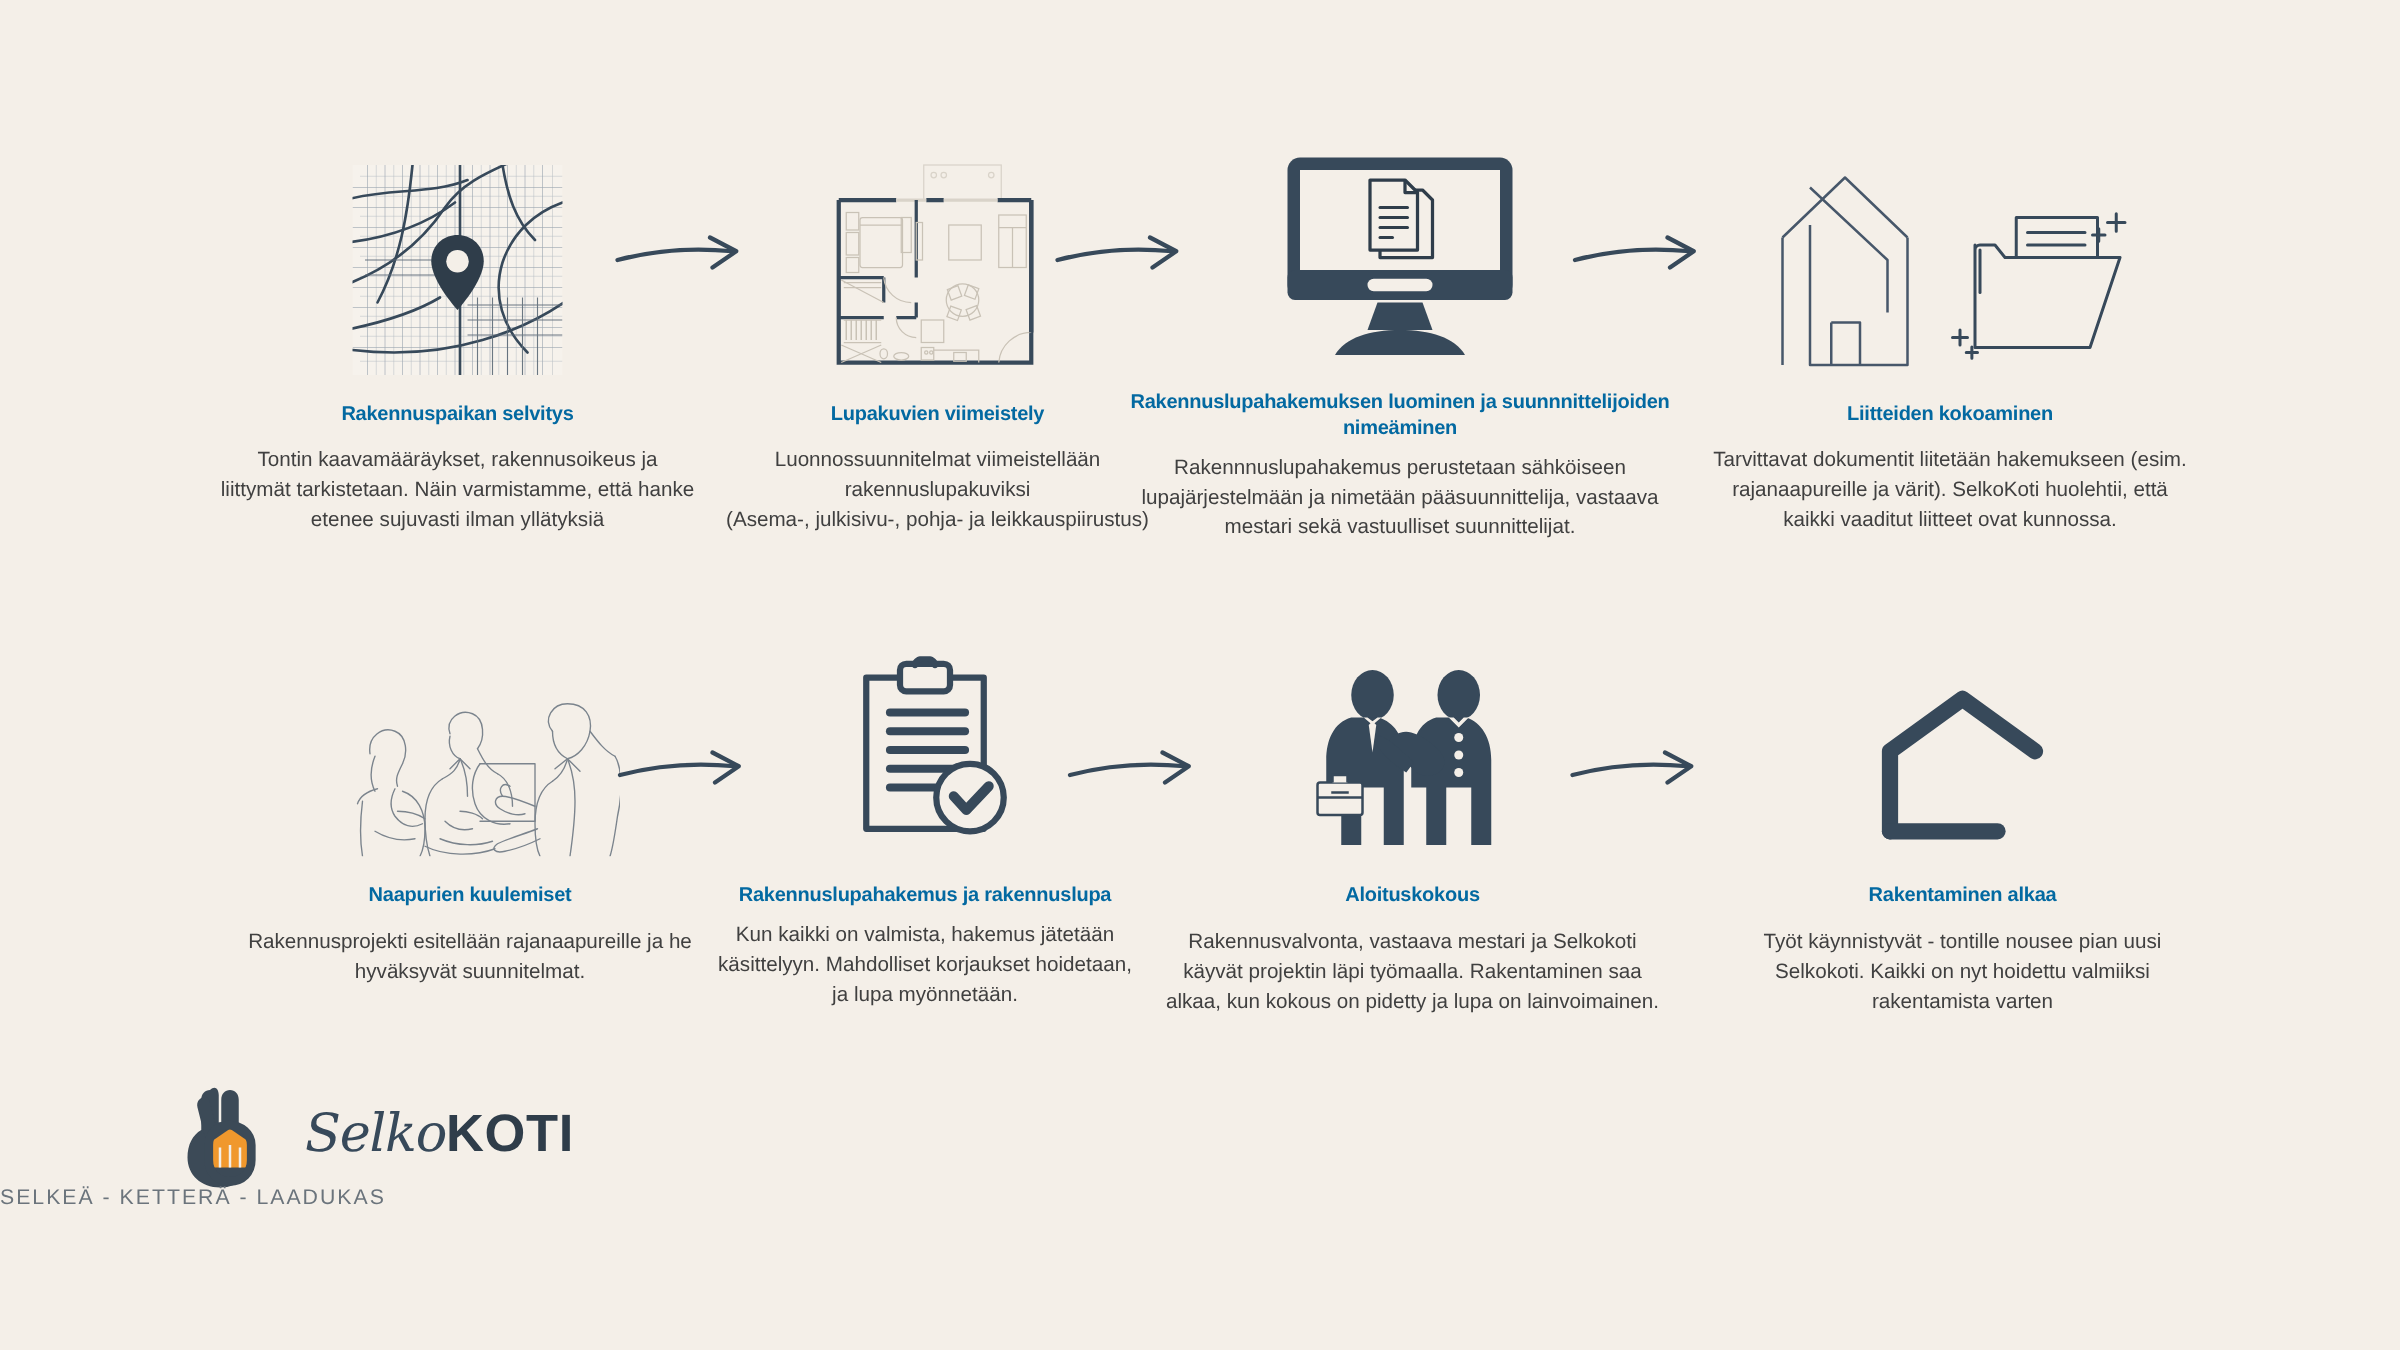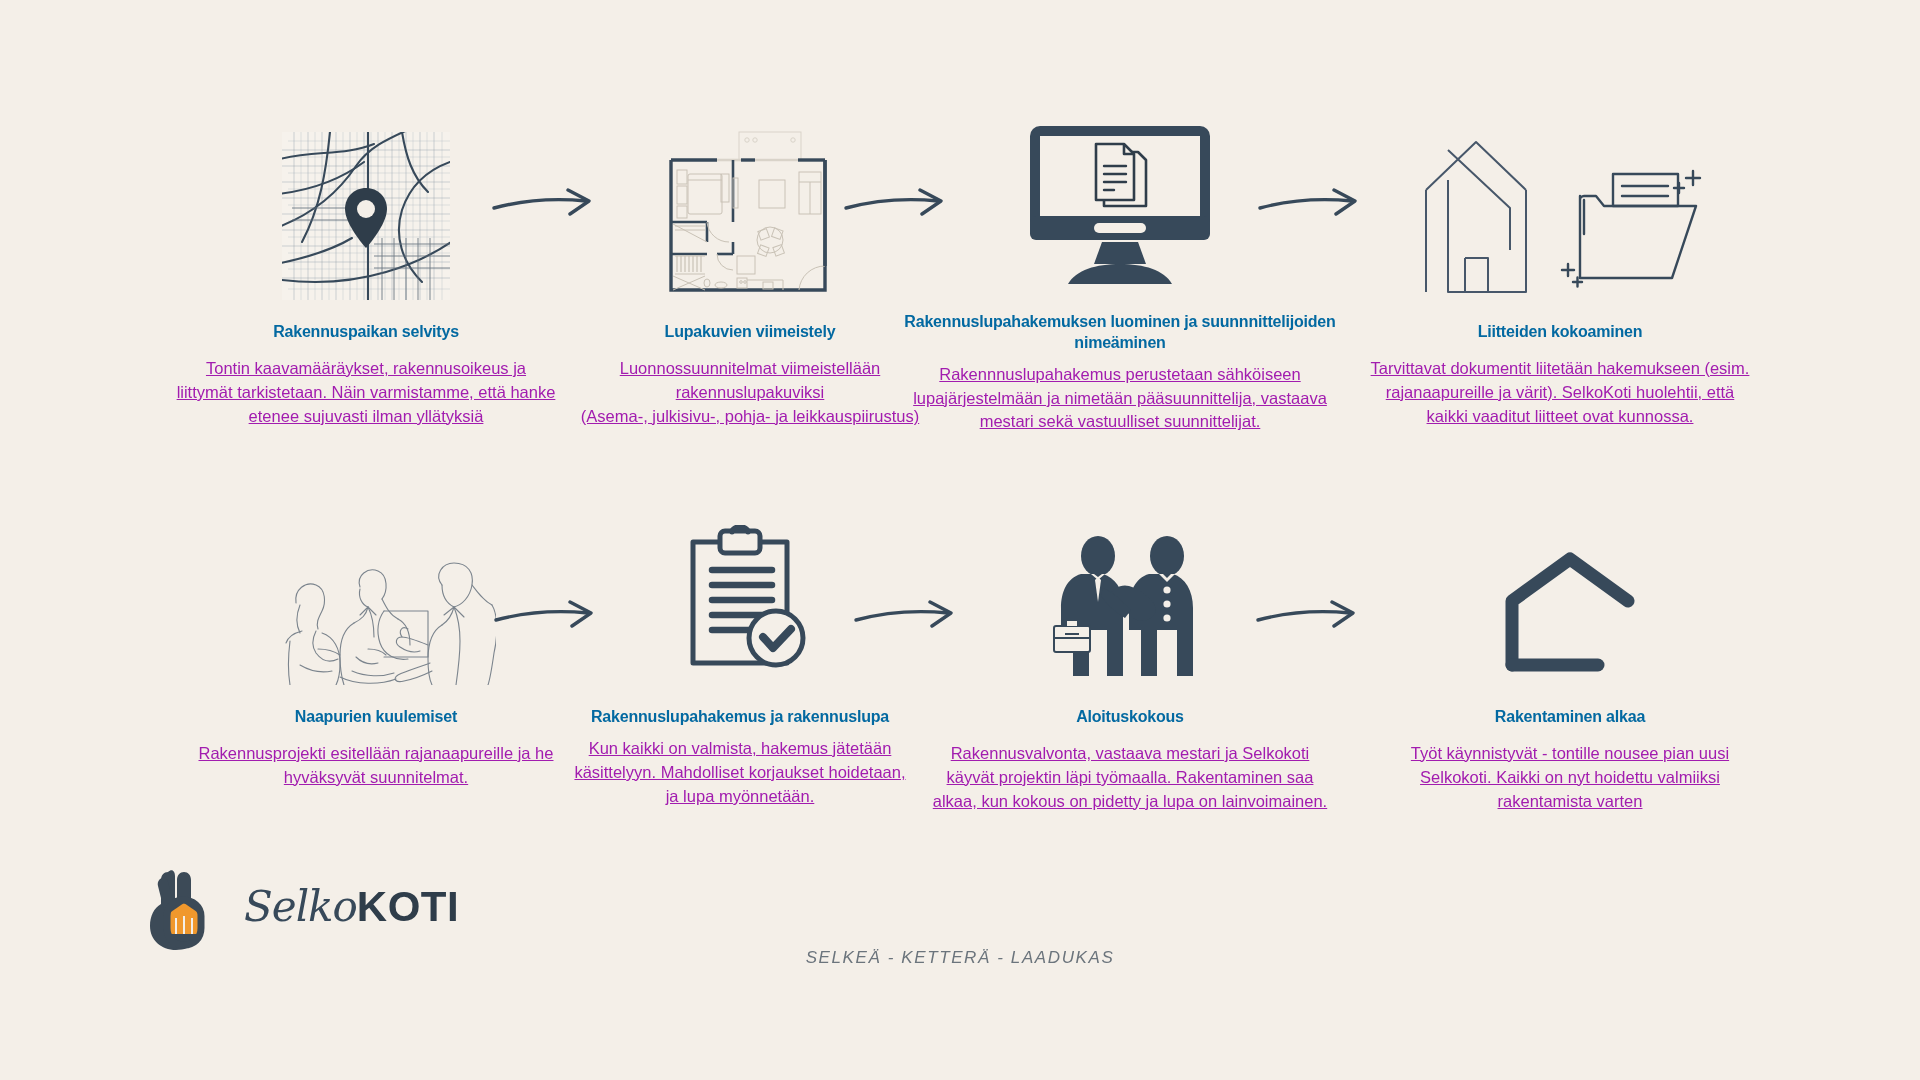--- a/index.html
+++ b/index.html
@@ -16,42 +16,42 @@
   
   .step{position:absolute;text-align:center;}
   .icon-box{
     height:190px;display:flex;align-items:flex-end;justify-content:center;
   }
   .step-title{
     font-weight:bold;font-size:16px;line-height:1.3;
     color:#0369a1;margin:22px 0 0 0;letter-spacing:-0.2px;
   }
   .step-body{
-    font-size:16.5px;line-height:1.45;color:#a21caf;
-    margin:14px 0 0 0;font-weight:400;text-decoration:underline;
+    font-size:16.5px;line-height:1.45;color:#404040;
+    margin:14px 0 0 0;font-weight:400;
   }
   .step-body.tight{margin-top:9px;}
 
   
   .arrow{position:absolute;}
 
   
   .logo{position:absolute;left:140px;top:858px;display:flex;align-items:center;}
   .logo-word{margin-left:8px;display:flex;align-items:baseline;}
   .logo-selko{
     font-family:"DejaVu Serif",serif;font-style:italic;font-weight:normal;
     font-size:42px;color:#37495a;letter-spacing:-1px;
   }
   .logo-koti{
     font-family:Liberation Sans, sans-serif;font-weight:bold;
     font-size:42px;color:#2f3d4a;letter-spacing:0.5px;
   }
   .tagline{
-    position:absolute;left:0;right:0;top:948px;text-align:center;
-    font-size:17px;letter-spacing:1.6px;color:#6b747c;font-style:italic;
+    position:absolute;left:0;right:0;top:948px;text-align:left;
+    font-size:17px;letter-spacing:1.6px;color:#6b747c;
   }
 </style>
 </head>
 <body>
 
 <div class="stage">
 
   <div class="step" style="left:176px;top:110px;width:380px;">
     <div class="icon-box">
       <svg width="168" height="168" viewBox="0 0 168 168">

